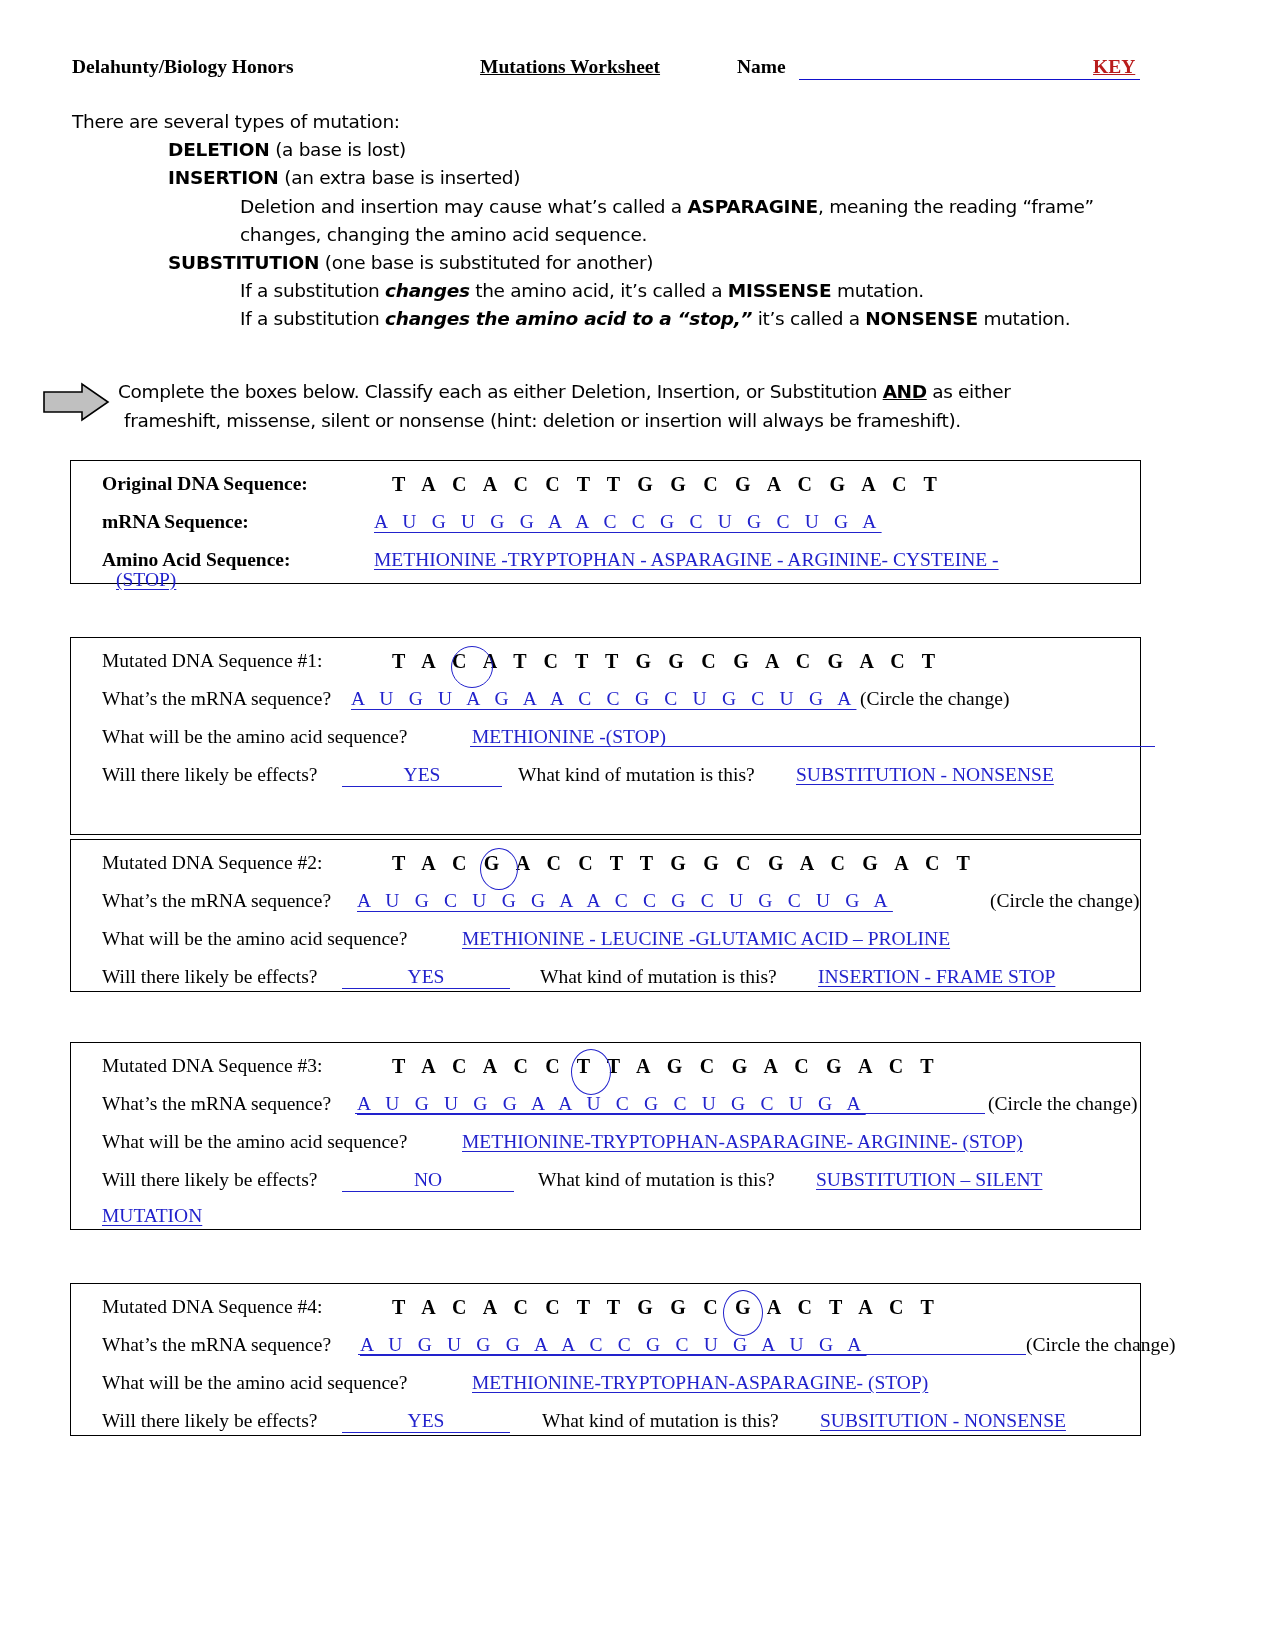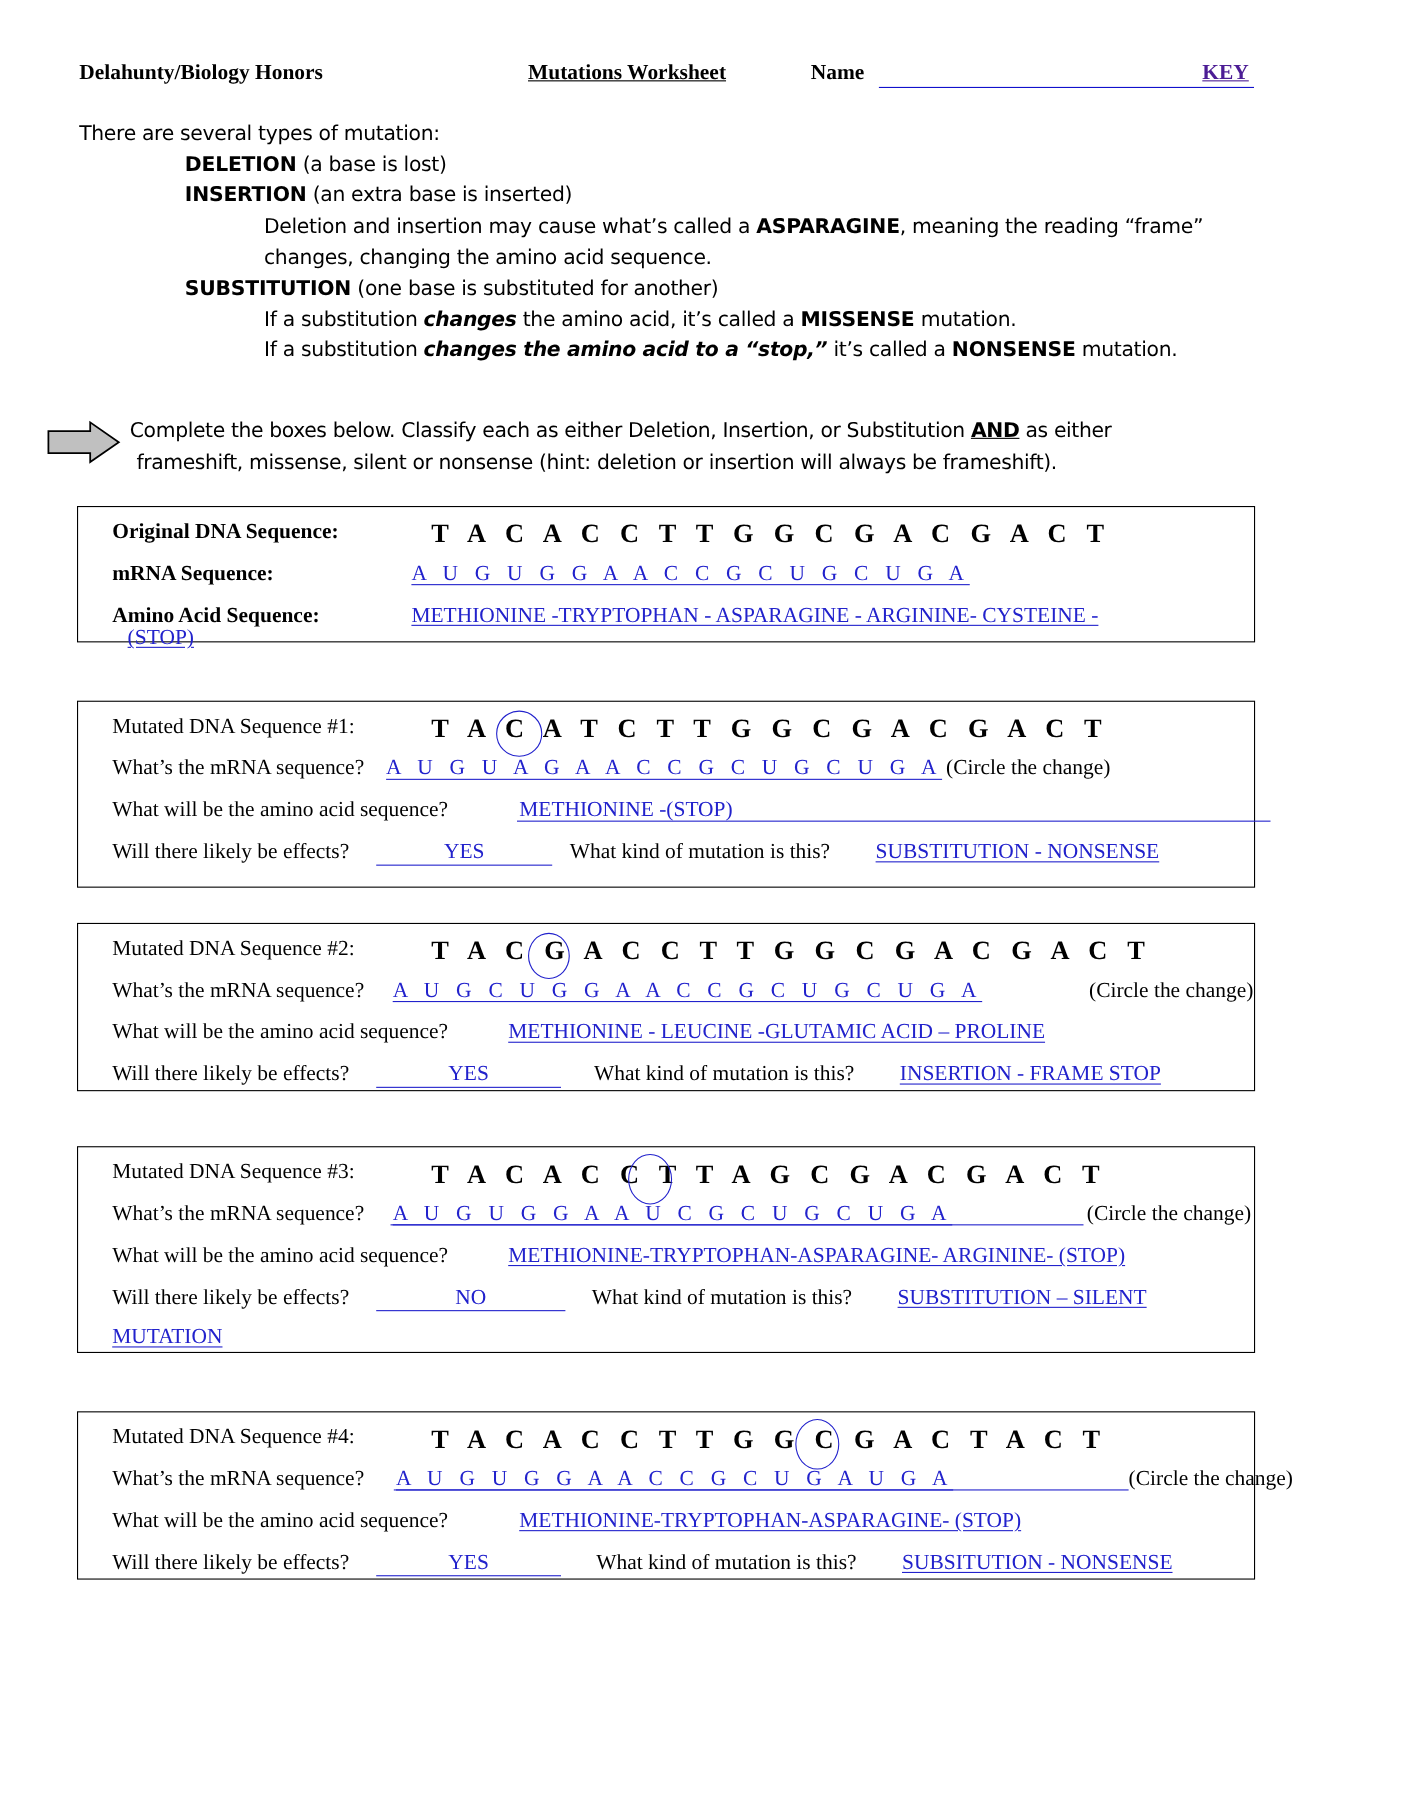--- a/index.html
+++ b/index.html
@@ -58,21 +58,21 @@
     left: 727px;
     top: 0;
     width: 341px;
     border-bottom: 1.6px solid #1111cc;
     height: 23px;
   }
   .hdr-key {
     position: absolute;
     left: 1021px;
     top: 0;
-    color: #4c1d95;
+    color: #b91c1c;
     text-decoration: underline;
     white-space: nowrap;
   }
 
   
   .defs {
     position: absolute;
     left: 72px;
     top: 108px;
     width: 1080px;
@@ -135,21 +135,21 @@
     font-family: "Liberation Serif", serif;
   }
 
   .lbl { font-weight: normal; }
   .lbl-b { font-weight: bold; }
 
   
   .seq-dna {
     font-weight: bold;
     letter-spacing: 6.2px;
-    font-size: 24px;
+    font-size: 20px;
   }
   
   .ans {
     color: #2222cc;
     text-decoration: underline;
     text-underline-offset: 3px;
   }
   .ans-nou {
     color: #2222cc;
   }
@@ -230,21 +230,21 @@
       <div class="row" style="height:22px;">
         <span class="lbl-b abs" style="left:0;top:2px;">Amino Acid Sequence:</span>
         <span class="ans abs" style="left:272px;top:2px;">METHIONINE  -TRYPTOPHAN -   ASPARAGINE  - ARGININE- CYSTEINE  -</span>
       </div>
       <div class="row" style="height:24px;">
         <span class="ans abs" style="left:14px;top:0px;">(STOP)</span>
       </div>
     </div>
   </div>
 
-  <div class="box" style="top:637px;height:170px;">
+  <div class="box" style="top:637px;height:198px;">
     <div class="box-inner">
       <div class="row">
         <span class="lbl abs" style="left:0;top:2px;">Mutated DNA Sequence #1:</span>
         <span class="seq-dna abs" style="left:290px;top:2px;">T A C A T C T T G G C G A C G A C T</span>
         <span class="circle" style="left:366px;top:-2px;width:42px;height:42px;"></span>
       </div>
       <div class="row">
         <span class="lbl abs" style="left:0;top:2px;">What’s the mRNA sequence?</span>
         <span class="seq-rna abs" style="left:249px;top:2px;">A U G U A G A A C C G C U G C U G A</span>
         <span class="lbl abs" style="left:758px;top:2px;">(Circle the change)</span>

